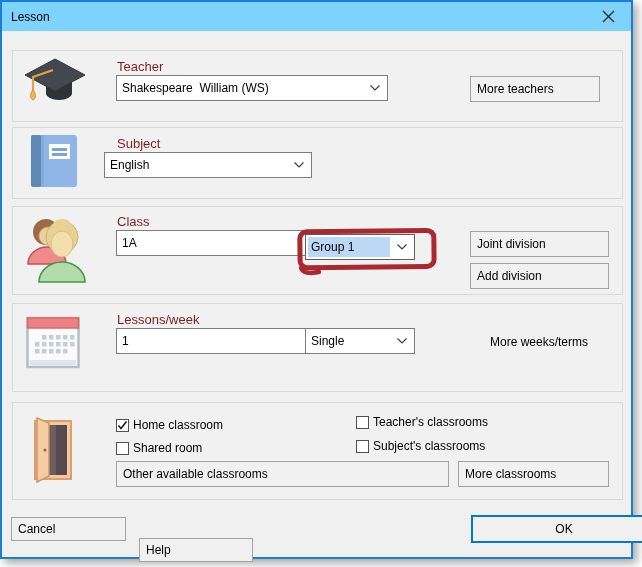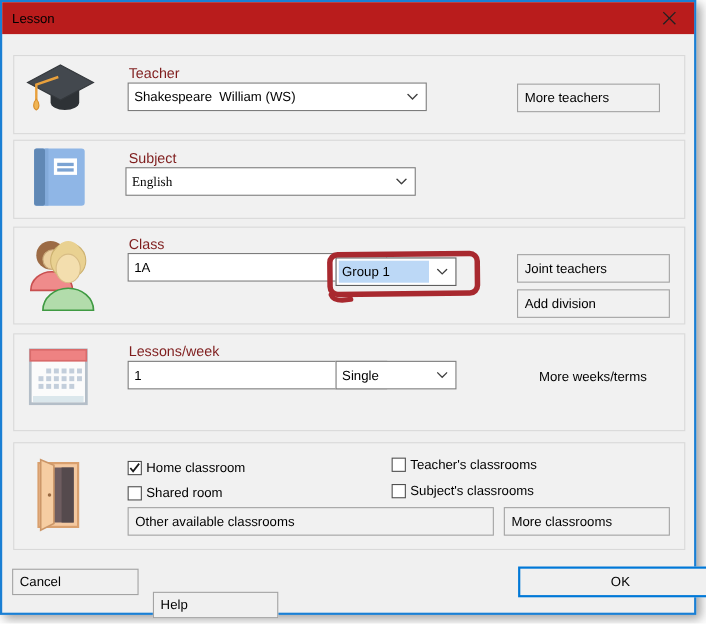--- a/index.html
+++ b/index.html
@@ -5,21 +5,21 @@
   * { margin:0; padding:0; box-sizing:border-box; }
   html,body { background:#ffffff; }
   body { font-family:"Liberation Sans","DejaVu Sans",sans-serif; font-size:12px; color:#000; }
   .canvas { position:relative; width:642px; height:567px; background:#ffffff; overflow:hidden; }
 
   .dialog {
     position:absolute; left:0; top:0; width:633px; height:559px;
     background:#f0f0f0; border:2px solid #1a7fd4;
     box-shadow:4px 4px 9px rgba(90,90,90,.55);
   }
-  .titlebar { position:absolute; left:0; top:0; width:100%; height:29px; background:#b91c1c; }
+  .titlebar { position:absolute; left:0; top:0; width:100%; height:29px; background:#7dd3fc; }
   .title-text { position:absolute; left:9px; top:8px; font-size:12px; color:#000; }
   .close-btn { position:absolute; right:2px; top:0; width:42px; height:29px;
     display:flex; align-items:center; justify-content:center; cursor:default; }
 
   .panel { position:absolute; left:10px; width:611px; background:#f1f1f1; border:1px solid #d9d9d9; }
   .p-teacher { top:48px; height:72px; }
   .p-subject { top:125px; height:72px; }
   .p-class { top:204px; height:89px; }
   .p-lessons { top:301px; height:89px; }
   .p-rooms { top:400px; height:98px; }
@@ -88,21 +88,21 @@
     <div class="panel p-subject"></div>
     <svg class="icon" style="left:26px; top:131px;" width="52" height="56" viewBox="0 0 52 56">
       <rect x="3" y="2" width="46" height="52" rx="3" fill="#8fb6e6"></rect>
       <rect x="3" y="2" width="10" height="52" rx="2" fill="#6088b5"></rect>
       <rect x="13" y="2" width="3" height="52" fill="#7da6d6" opacity="0.7"></rect>
       <rect x="21" y="11" width="21" height="15" fill="#ffffff"></rect>
       <rect x="24" y="15" width="15" height="3" fill="#7ba3d3"></rect>
       <rect x="24" y="20" width="15" height="3" fill="#7ba3d3"></rect>
     </svg>
     <span class="field-label" style="left:115px; top:134px;">Subject</span>
-    <div class="combo" style="left:112px; top:150px; width:264px;font-family:Liberation Serif, serif;">
+    <div class="combo" style="left:102px; top:150px; width:208px;">
       <span class="val">English</span>
       <span class="chev">
         <svg width="10" height="6" viewBox="0 0 10 6">
             <polyline points="0.5,0.5 5,5 9.5,0.5" fill="none" stroke="#404040" stroke-width="1.2"></polyline>
           </svg>
       </span>
     </div>
 
     <div class="panel p-class"></div>
     <svg class="icon" style="left:17px; top:210px;" width="72" height="72" viewBox="0 0 72 72">
@@ -129,21 +129,21 @@
         <svg width="10" height="6" viewBox="0 0 10 6">
             <polyline points="0.5,0.5 5,5 9.5,0.5" fill="none" stroke="#404040" stroke-width="1.2"></polyline>
           </svg>
       </span>
     </div>
 
     <svg class="annotation" viewBox="0 0 150 54">
       <rect x="6" y="6" width="134" height="36" rx="7" fill="none" stroke="#a8292f" stroke-width="5" transform="rotate(-0.6 75 27)"></rect>
       <path d="M7,43 q2,5 10,5 l8,-1" fill="none" stroke="#a8292f" stroke-width="4.5" stroke-linecap="round"></path>
     </svg>
-    <div class="btn" style="left:468px; top:229px; width:139px;">Joint teachers</div>
+    <div class="btn" style="left:468px; top:229px; width:139px;">Joint division</div>
     <div class="btn" style="left:468px; top:261px; width:139px;">Add division</div>
 
     <div class="panel p-lessons"></div>
     <svg class="icon" style="left:24px; top:314px;" width="54" height="58" viewBox="0 0 54 58">
       <rect x="1.5" y="2" width="51" height="49" fill="#fbfbfb" stroke="#b4bec8" stroke-width="2.5"></rect>
       <rect x="1.5" y="2" width="51" height="10" fill="#ee8282" stroke="#d96a6a" stroke-width="1.5"></rect>
       <rect x="4" y="44" width="46" height="5.5" fill="#dbe7ec"></rect>
       <g fill="#c3cedb">
         <rect x="16" y="19" width="4.5" height="4.5"></rect>
           <rect x="23" y="19" width="4.5" height="4.5"></rect>

